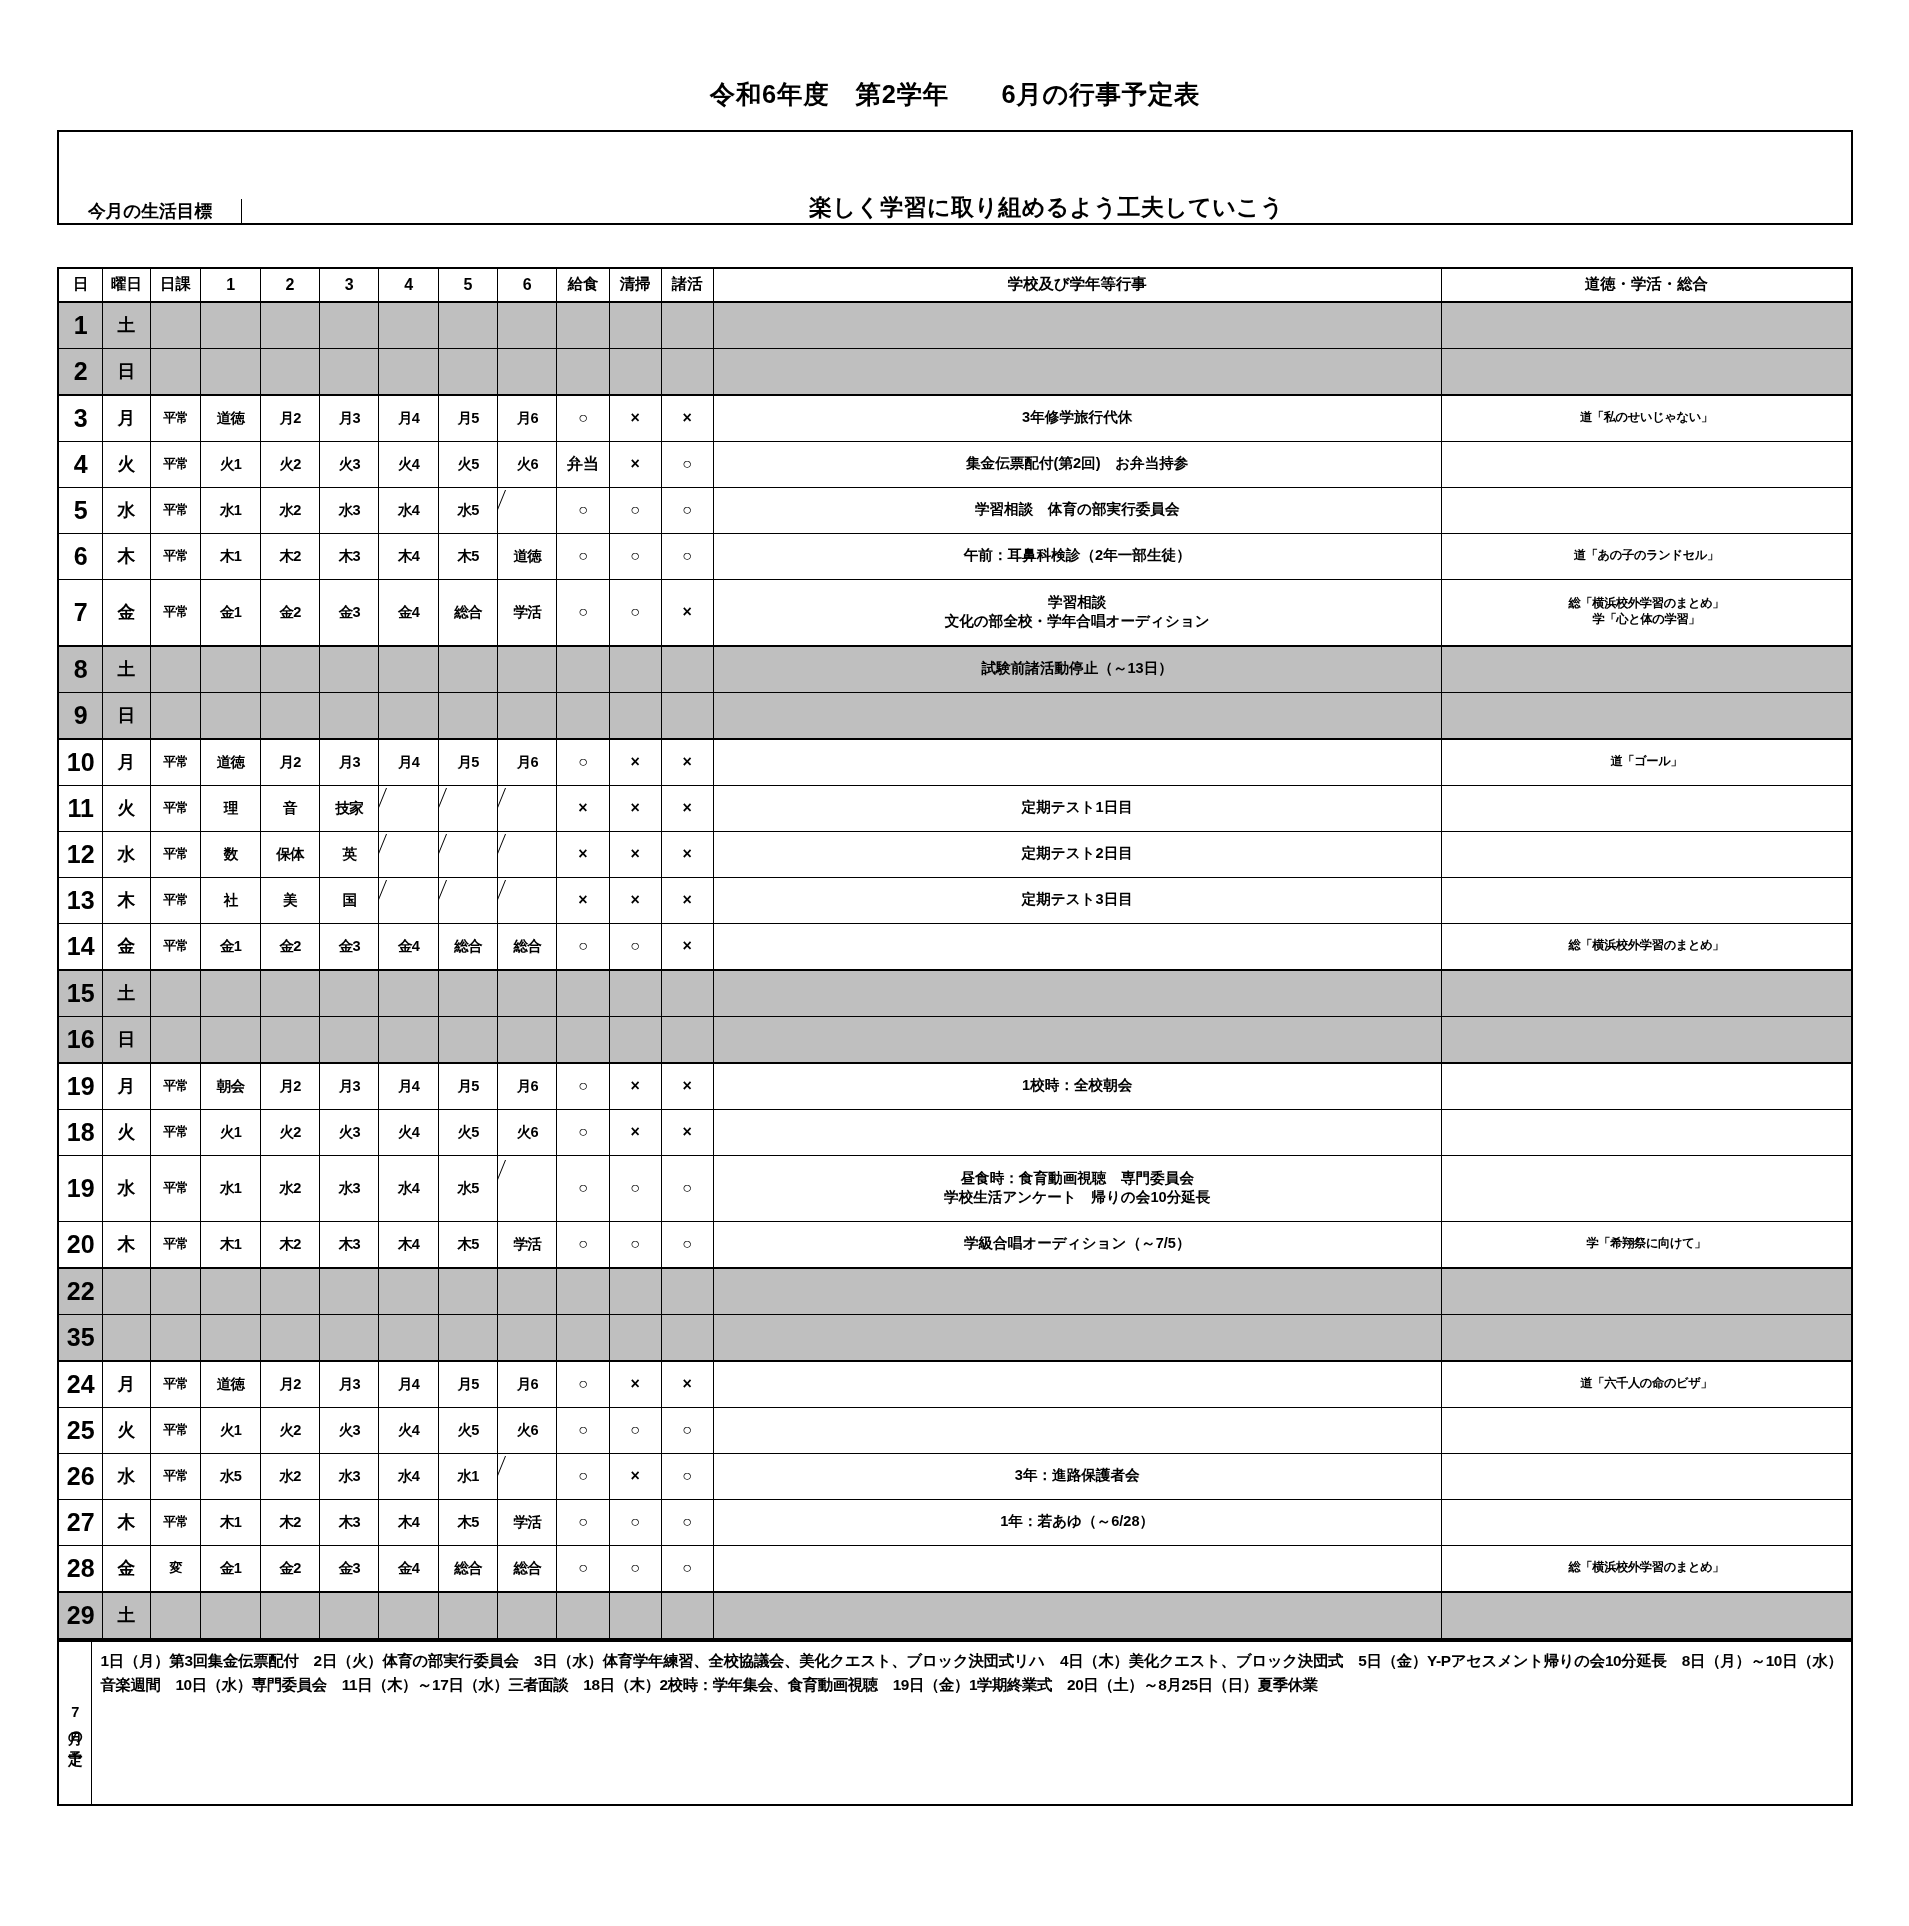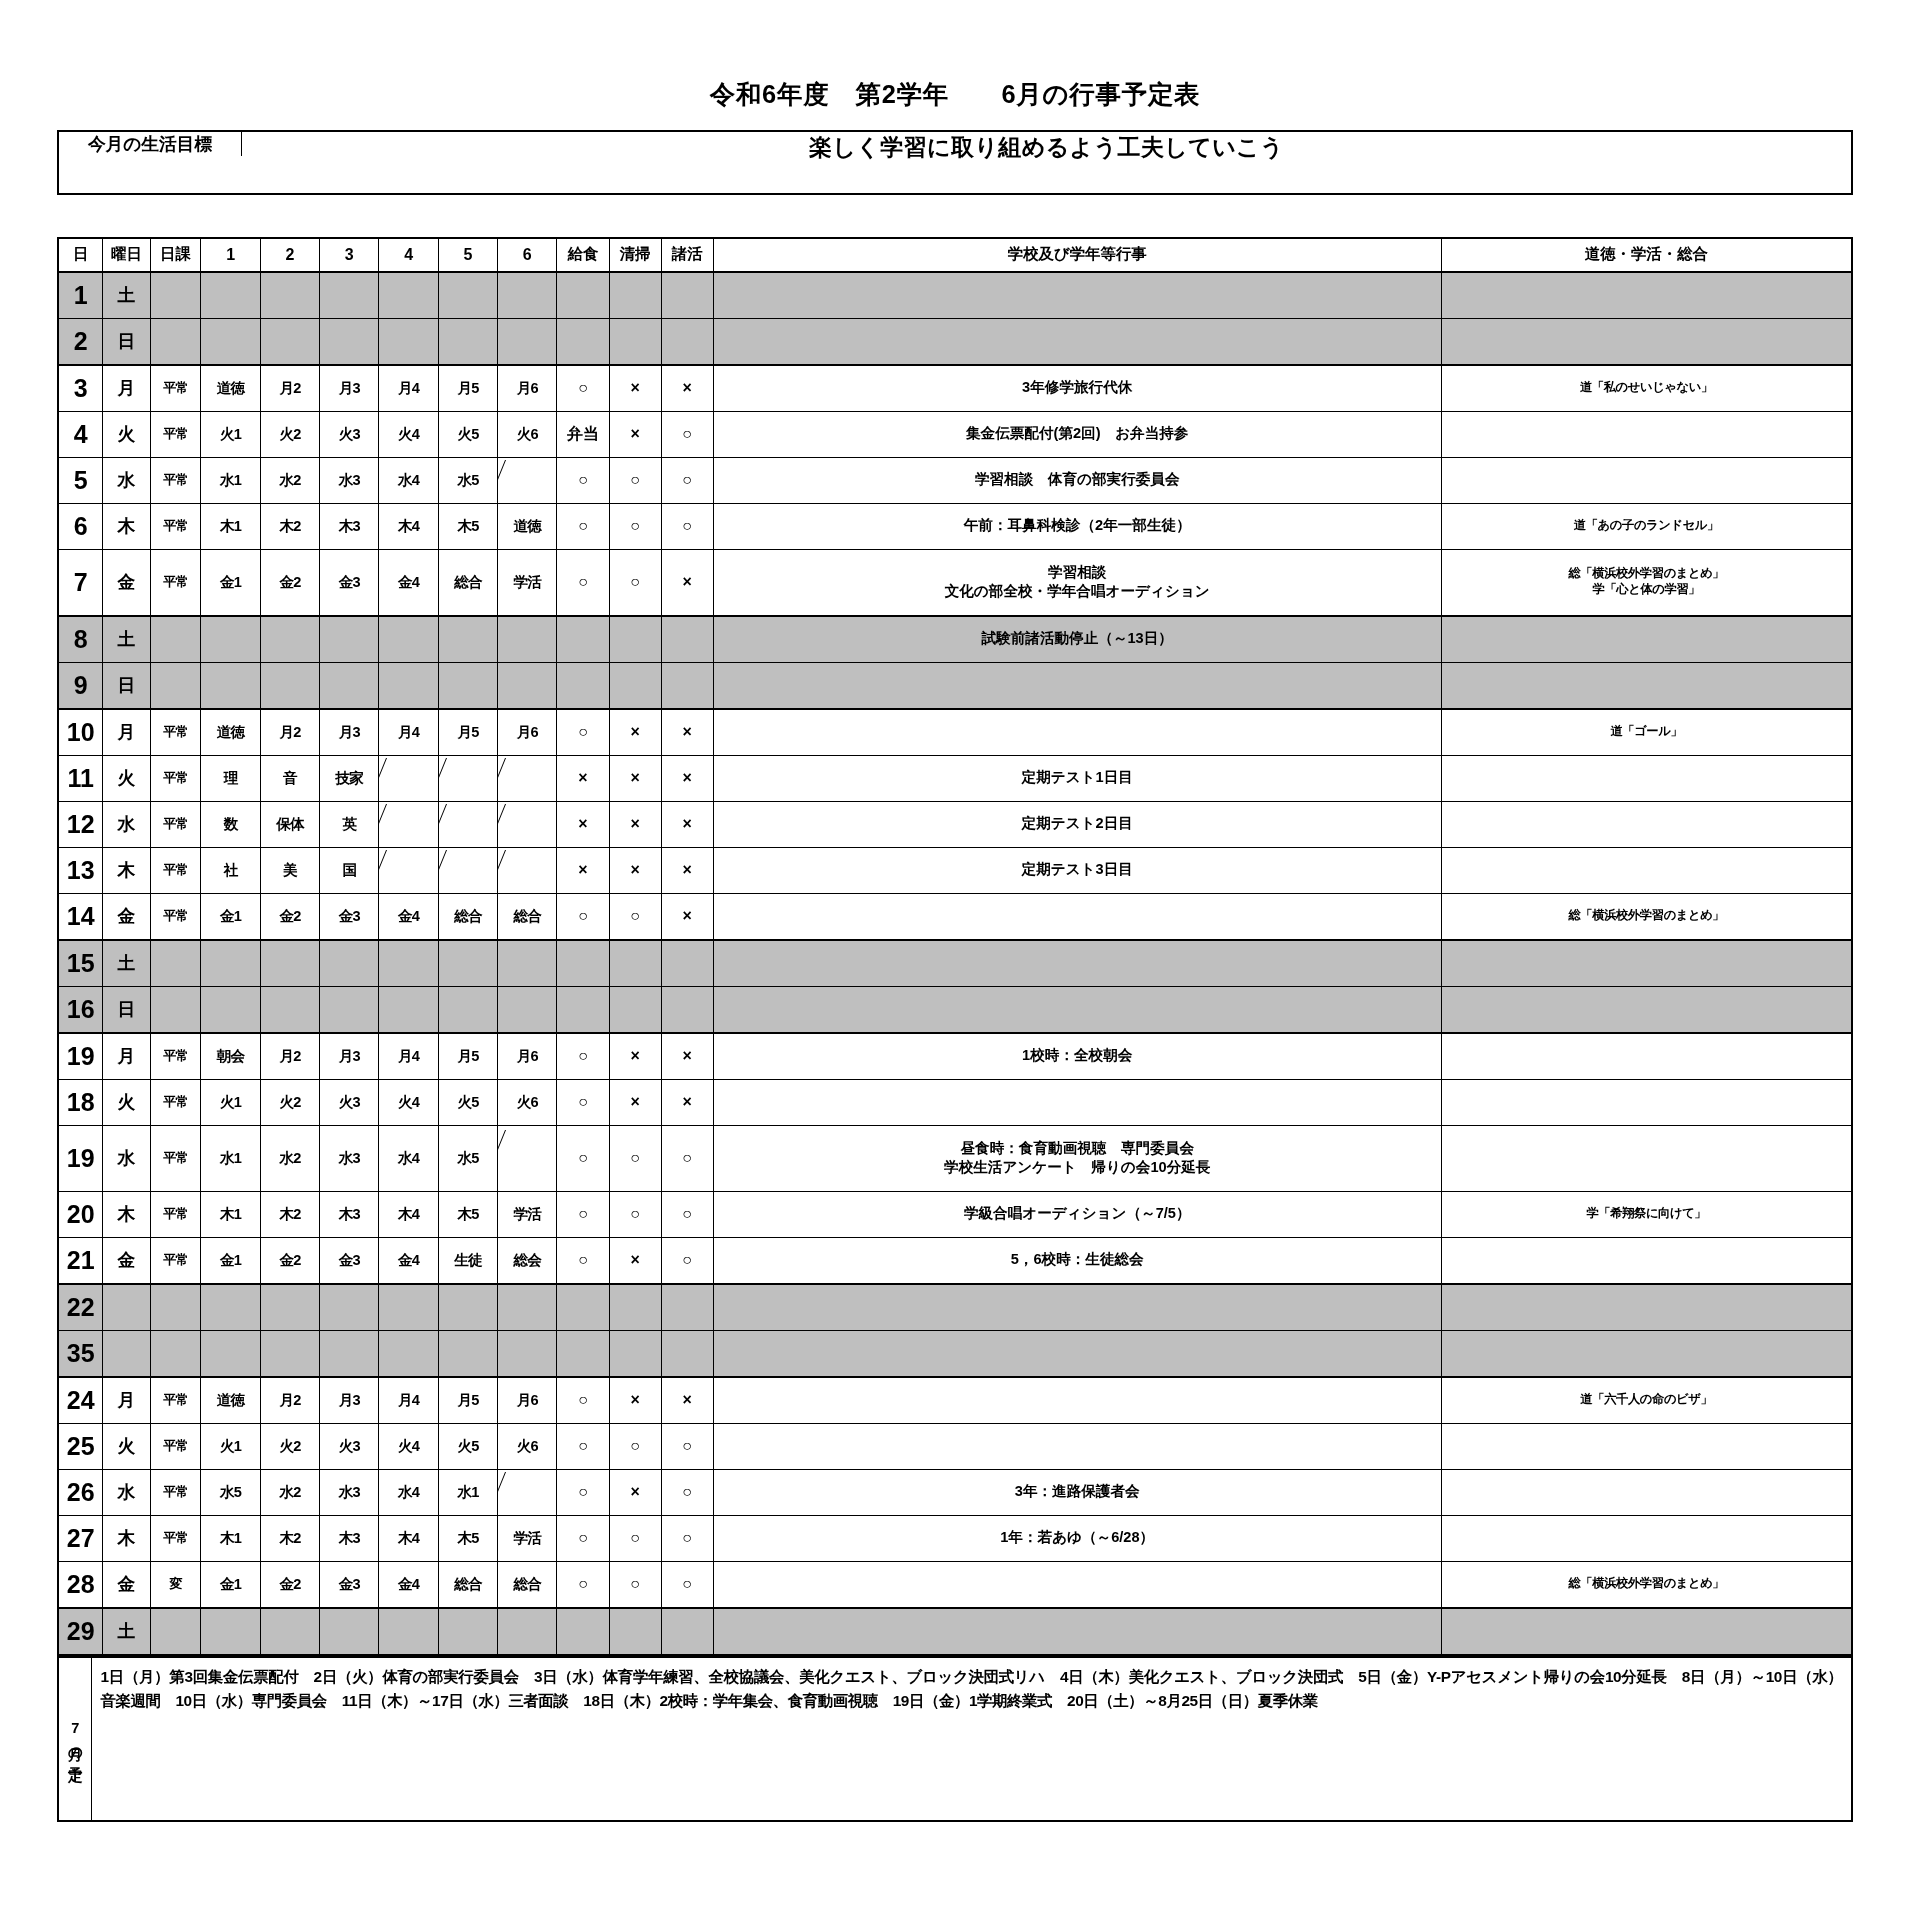--- a/index.html
+++ b/index.html
@@ -27,22 +27,22 @@
     letter-spacing: 0.8px;
     padding-top: 82px;
     line-height: 1;
     white-space: pre;
   }
   
   .goal-wrap {
     margin: 22.3px 57px 0 57px;
     border: 2.7px solid #000;
     display: flex;
-    align-items: flex-start;
-    height: 65px;
+    align-items: flex-end;
+    height: 95px;
     box-sizing: border-box;
   }
   .goal-label {
     width: 183px;
     border-right: 1.5px solid #000;
     display: flex;
     align-items: center;
     justify-content: center;
     font-size: 17.7px;
     font-weight: bold;
@@ -550,36 +550,20 @@
             <td class="period">木3</td>
             <td class="period">木4</td>
             <td class="period">木5</td>
             <td class="period">学活</td>
             <td class="mark">○</td>
             <td class="mark">○</td>
             <td class="mark">○</td>
             <td class="event">学級合唱オーディション（～7/5）</td>
             <td class="moral">学「希翔祭に向けて」</td>
           </tr>
-          <tr class="r-normal">
-            <td class="day">21</td>
-            <td class="dow">金</td>
-            <td class="sched">平常</td>
-            <td class="period">金1</td>
-            <td class="period">金2</td>
-            <td class="period">金3</td>
-            <td class="period">金4</td>
-            <td class="period">生徒</td>
-            <td class="period">総会</td>
-            <td class="mark">○</td>
-            <td class="mark">×</td>
-            <td class="mark">○</td>
-            <td class="event">5，6校時：生徒総会</td>
-            <td class="moral"></td>
-          </tr>
           <tr class="r-gray ht">
             <td class="day">22</td>
             <td class="dow"></td>
             <td class="sched"></td>
             <td class="period"></td>
             <td class="period"></td>
             <td class="period"></td>
             <td class="period"></td>
             <td class="period"></td>
             <td class="period"></td>

